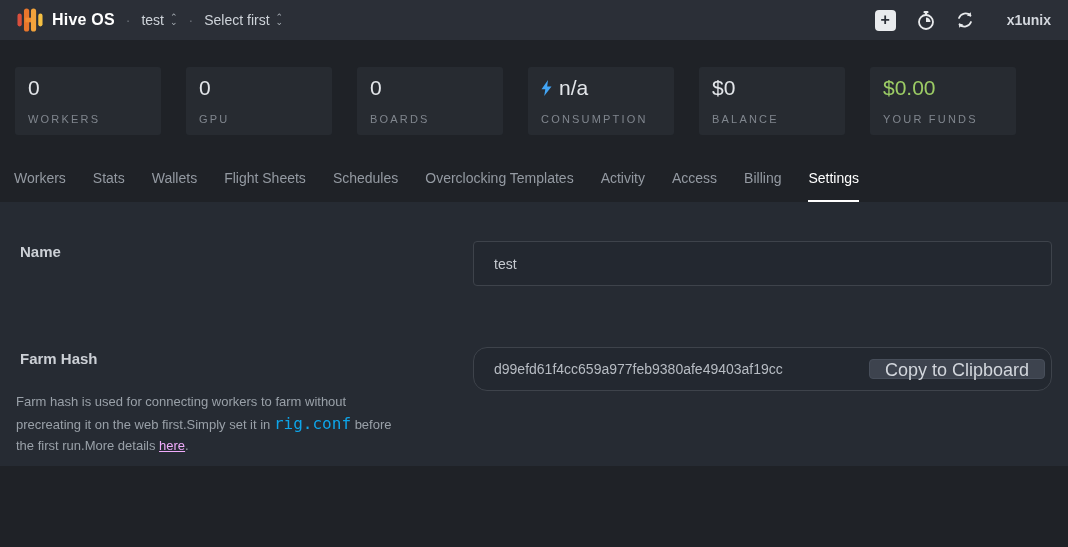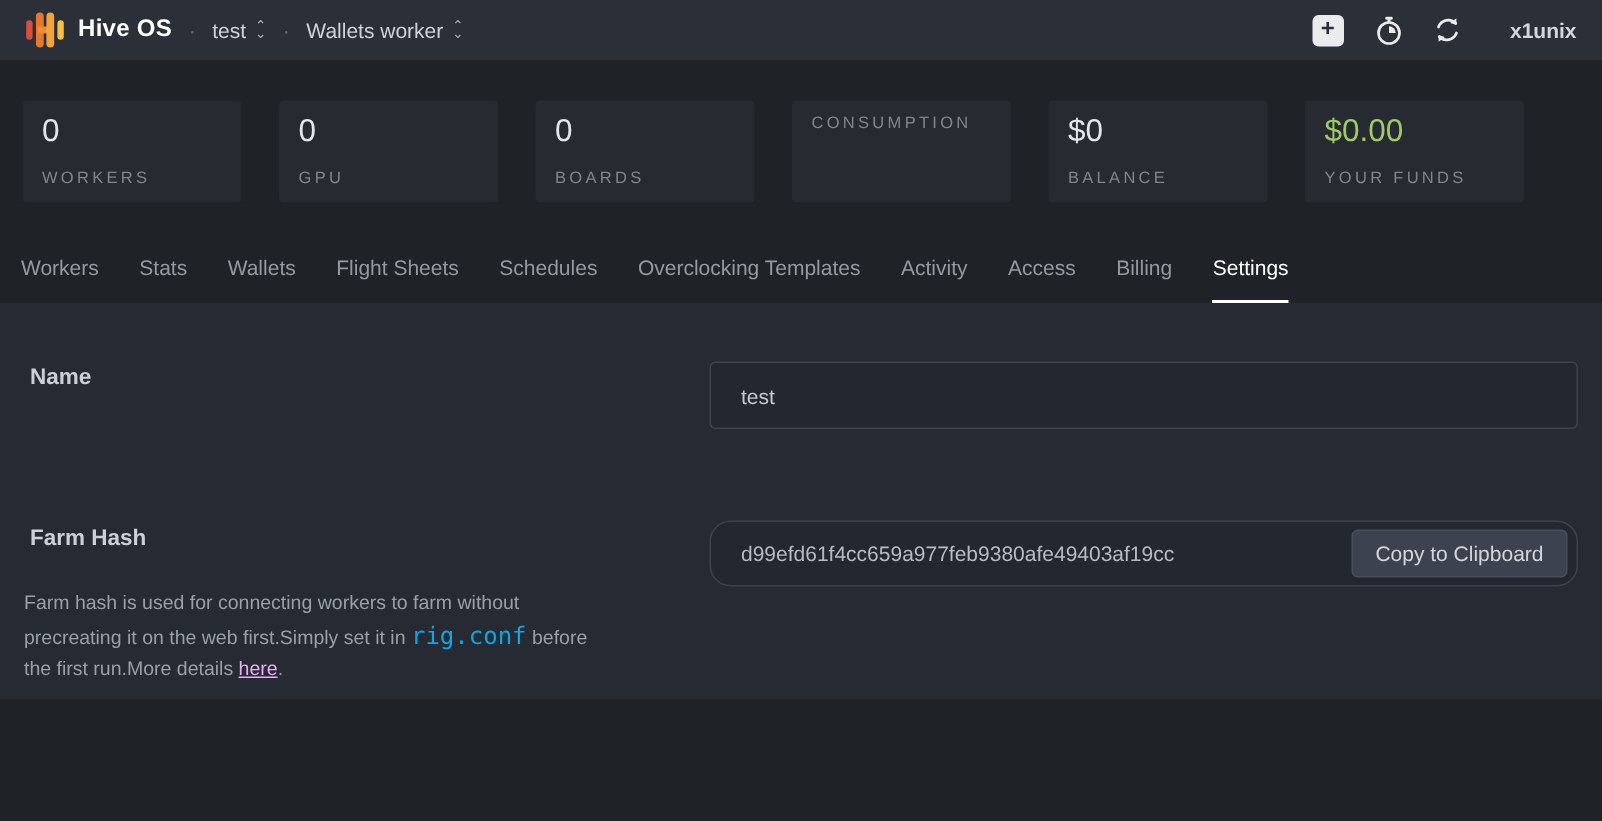--- a/index.html
+++ b/index.html
@@ -61,22 +61,22 @@
     font-family:"Liberation Sans", sans-serif;
   }
   .row-hash .col-right { padding-top:61px; }
   .row-hash .field-label { margin-top:64px; }
   .hash-box {
     display:flex; align-items:center; height:44px; background:#232830;
     border:1px solid #3e434b; border-radius:14px; padding:0 6px 0 0;
   }
   .hash-value { flex:1; color:#b7bcc3; font-size:14px; padding-left:20px; overflow:hidden; white-space:nowrap; }
   .copy-btn {
-    height:32px; padding:0 15px; background:#3d434e; border:1px solid #474e5a; border-radius:4px;
-    color:#d2d6dc; font-size:14px; cursor:pointer; white-space:nowrap;
+    height:20px; padding:0 15px; background:#3d434e; border:1px solid #474e5a; border-radius:4px;
+    color:#d2d6dc; font-size:18px; cursor:pointer; white-space:nowrap;
     font-family:"Liberation Sans", sans-serif;
   }
   .help-text { width:392px; margin-top:24px; font-size:13px; line-height:21.5px; color:#99a0a8; }
   .code { font-family:"DejaVu Sans Mono", monospace; font-size:16px; color:#0ea5e9; }
   .link { color:#f0abfc; text-decoration:underline; cursor:pointer; }
 </style>
 </head>
 <body>
 
 <div class="navbar">
@@ -95,21 +95,21 @@
   <span class="nav-sep">·</span>
   <div class="nav-select">
     <span>test</span>
     <span class="updown">
         <span>⌃</span>
         <span>⌄</span>
       </span>
   </div>
   <span class="nav-sep">·</span>
   <div class="nav-select">
-    <span>Wallets worker</span>
+    <span>Select first</span>
     <span class="updown">
         <span>⌃</span>
         <span>⌄</span>
       </span>
   </div>
 
   <div class="nav-right">
     <div class="add-btn">
       <span>+</span>
     </div>
@@ -141,20 +141,28 @@
     </div>
     <div class="card">
       <div class="card-value">0</div>
       <div class="card-label">GPU</div>
     </div>
     <div class="card">
       <div class="card-value">0</div>
       <div class="card-label">BOARDS</div>
     </div>
     <div class="card">
+      <div class="card-value">
+        <span class="bolt">
+          <svg width="11" height="16" viewBox="0 0 11 16">
+              <path d="M7 0 L0.5 9.2 L4.3 9.2 L3.2 16 L10.5 6.4 L6.2 6.4 Z" fill="#42a5f5"></path>
+            </svg>
+        </span>
+        <span>n/a</span>
+      </div>
       <div class="card-label">CONSUMPTION</div>
     </div>
     <div class="card">
       <div class="card-value">$0</div>
       <div class="card-label">BALANCE</div>
     </div>
     <div class="card">
       <div class="card-value green">$0.00</div>
       <div class="card-label">YOUR FUNDS</div>
     </div>

